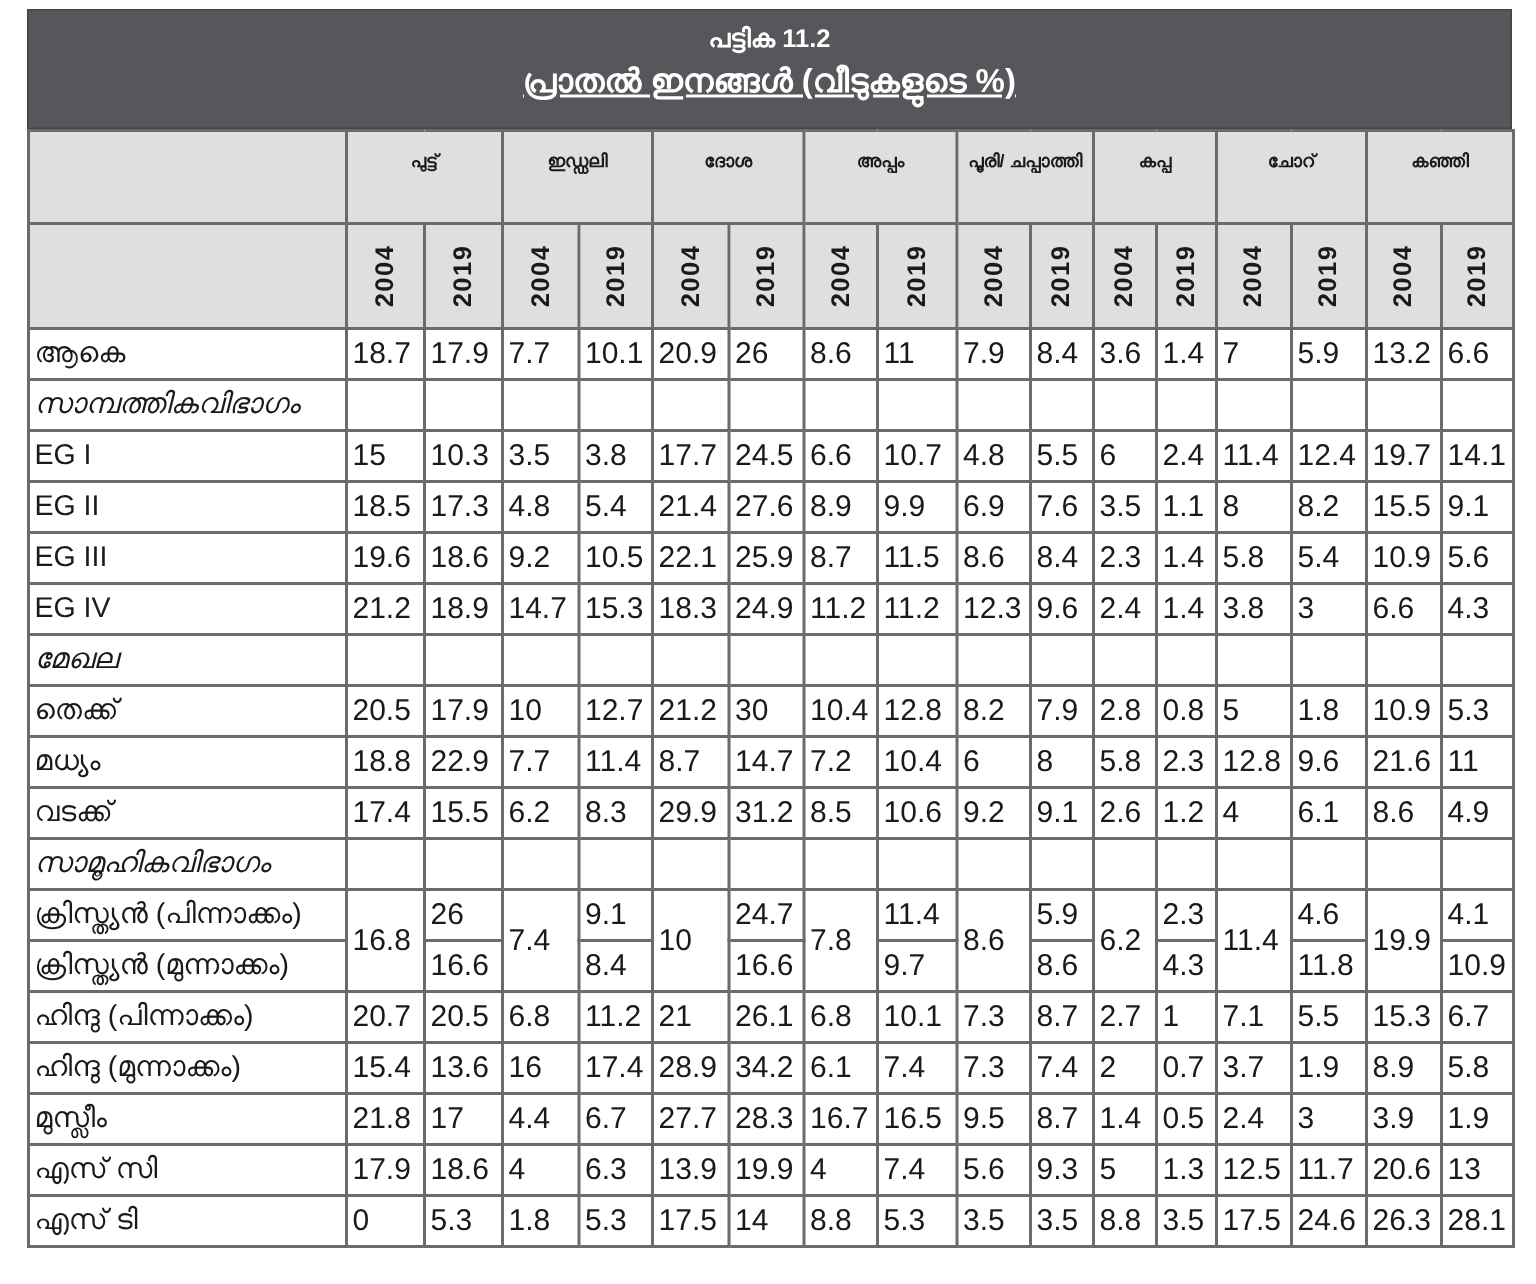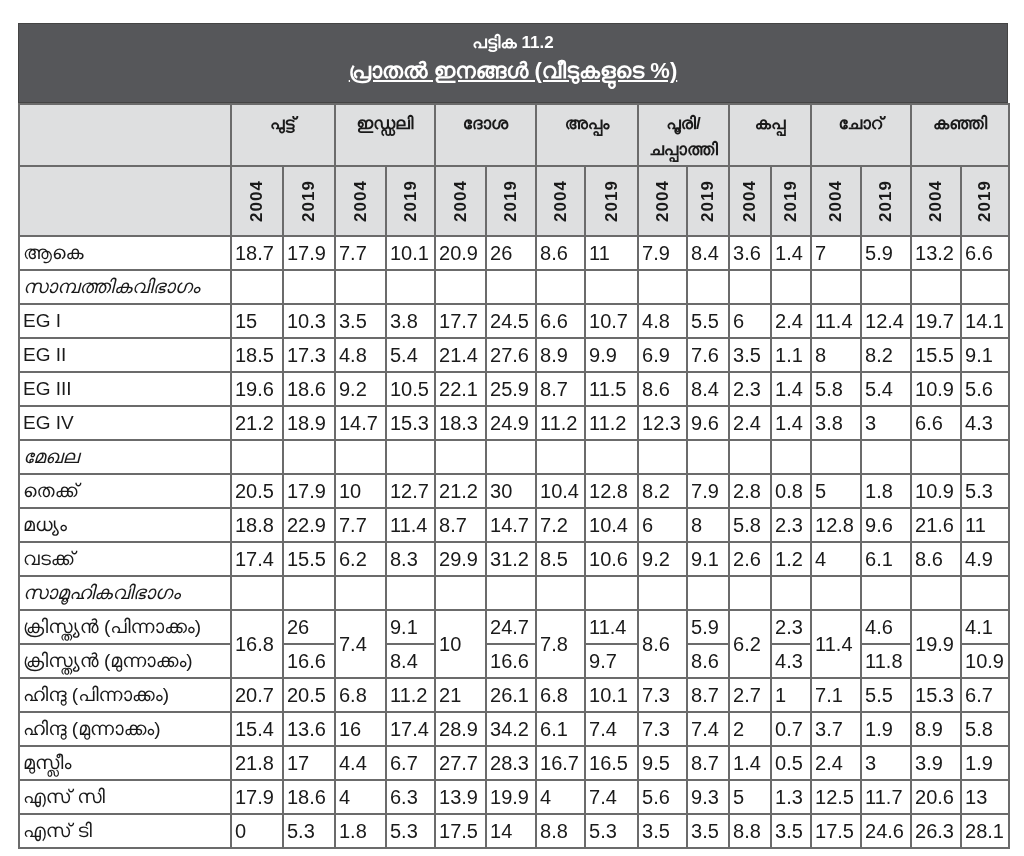--- a/index.html
+++ b/index.html
@@ -1,26 +1,26 @@
 <!DOCTYPE html>
 <html><head>
 <meta charset="utf-8">
 <style>
   html, body { margin: 0; padding: 0; background: #ffffff; }
   body { width: 1024px; height: 856px; position: relative; overflow: hidden;
          font-family: "Liberation Sans", "DejaVu Sans", sans-serif; color: #1a1a1a; }
-  .wrap { position: absolute; left: 18px; top: 23px; width: 990px; }
+  .wrap { position: absolute; left: 18px; top: 6px; width: 990px; }
   .title-bar { background: #56575a; color: #ffffff; text-align: center;
                height: 80px; border: 1px solid #444; box-sizing: border-box; }
   .title-bar .t1 { font-size: 17px; font-weight: bold; padding-top: 8px; line-height: 22px; }
   .title-bar .t2 { font-size: 22px; font-weight: bold; line-height: 34px; text-decoration: underline; }
   table { border-collapse: collapse; width: 990px; table-layout: fixed; }
   td, th { border: 2px solid #6b6b6b; padding: 0 3px; box-sizing: border-box; overflow: hidden; white-space: nowrap; }
   thead th { background: #dedfe0; font-weight: bold; }
-  .hdr-item { height: 62px; font-size: 17px; vertical-align: top; padding-top: 6px; text-align: center; white-space: normal; line-height: 26px; }
+  .hdr-item { height: 62px; font-size: 12px; vertical-align: top; padding-top: 6px; text-align: center; white-space: normal; line-height: 26px; }
   .hdr-year { height: 70px; font-size: 17px; padding: 0; }
   .hdr-year span { display: inline-block; transform: rotate(-90deg); font-weight: bold; letter-spacing: 1px; }
   .hdr-year div { display: flex; align-items: center; justify-content: center; height: 68px; }
   tbody td { height: 34px; font-size: 20px; background: #fff; }
   td.label { font-size: 19px; margin-left: 16px; }
   td.section { font-style: italic; font-size: 19px; }
   tr.split td { height: 34px; }
   td.rowspan { vertical-align: middle; }
 </style>
 </head>

